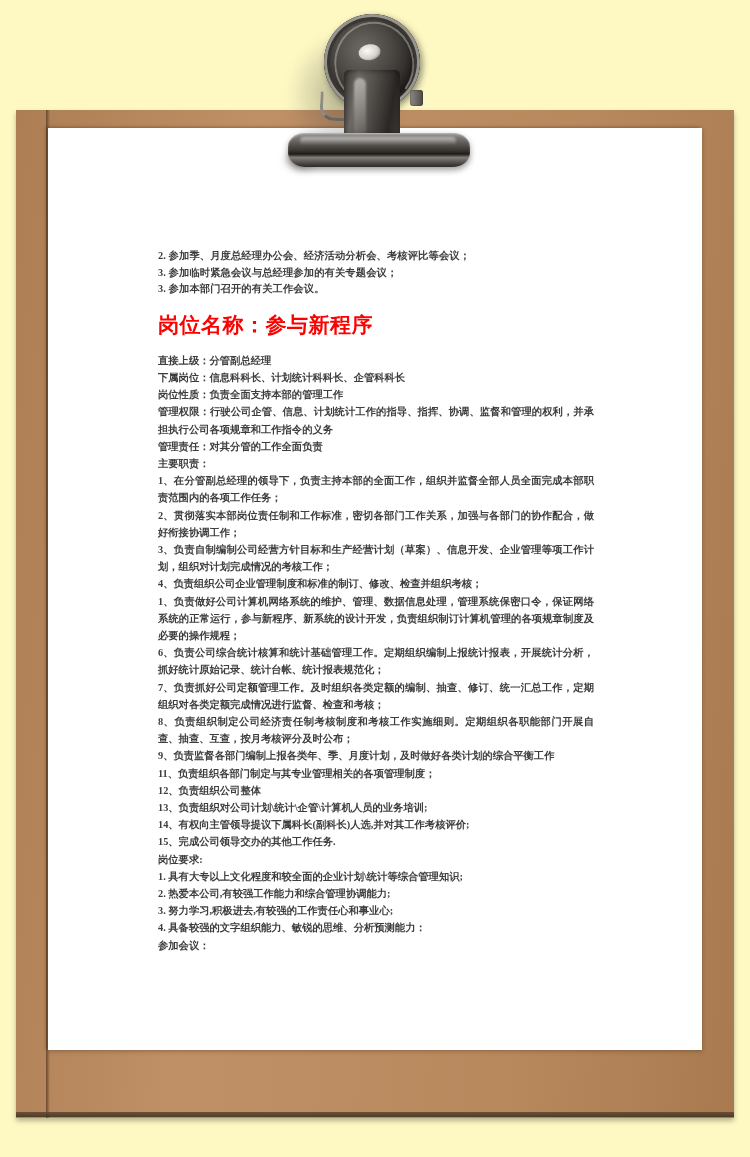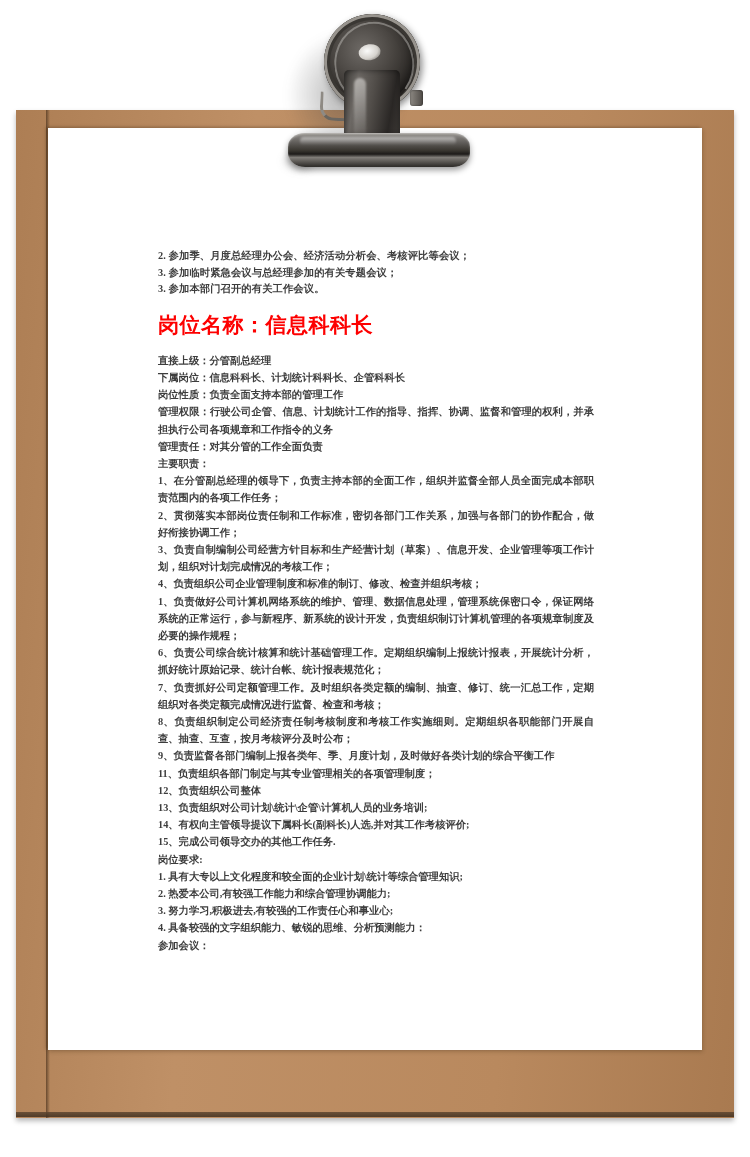--- a/index.html
+++ b/index.html
@@ -4,21 +4,21 @@
 <style>
   html, body {
     margin: 0;
     padding: 0;
     background: #c7c7c7;
   }
   #stage {
     position: relative;
     width: 750px;
     height: 1157px;
-    background: #ffffff;
+    background: #fef9c3;
     overflow: hidden;
     font-family: "Liberation Serif", "DejaVu Serif", serif;
   }
 
   
   #board {
     position: absolute;
     left: 16px;
     top: 110px;
     width: 718px;
@@ -258,21 +258,21 @@
   <div id="doc">
 
     <div>
       <div class="line">2. 参加季、月度总经理办公会、经济活动分析会、考核评比等会议；</div>
       <div class="line">3. 参加临时紧急会议与总经理参加的有关专题会议；</div>
       <div class="line">3. 参加本部门召开的有关工作会议。</div>
     </div>
 
     <div class="gap-md"></div>
 
-    <div id="heading">岗位名称：信息科科长</div>
+    <div id="heading">岗位名称：参与新程序</div>
 
     <div class="gap-md"></div>
 
     <div>
       <div class="para">直接上级：分管副总经理</div>
       <div class="para">下属岗位：信息科科长、计划统计科科长、企管科科长</div>
       <div class="para">岗位性质：负责全面支持本部的管理工作</div>
       <div class="para">管理权限：行驶公司企管、信息、计划统计工作的指导、指挥、协调、监督和管理的权利，并承担执行公司各项规章和工作指令的义务</div>
       <div class="para">管理责任：对其分管的工作全面负责</div>
     </div>

